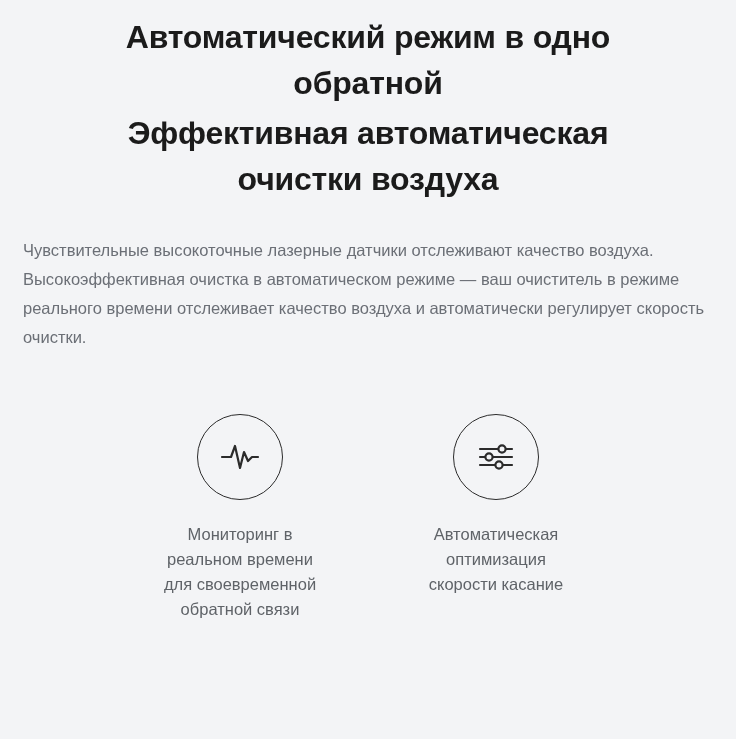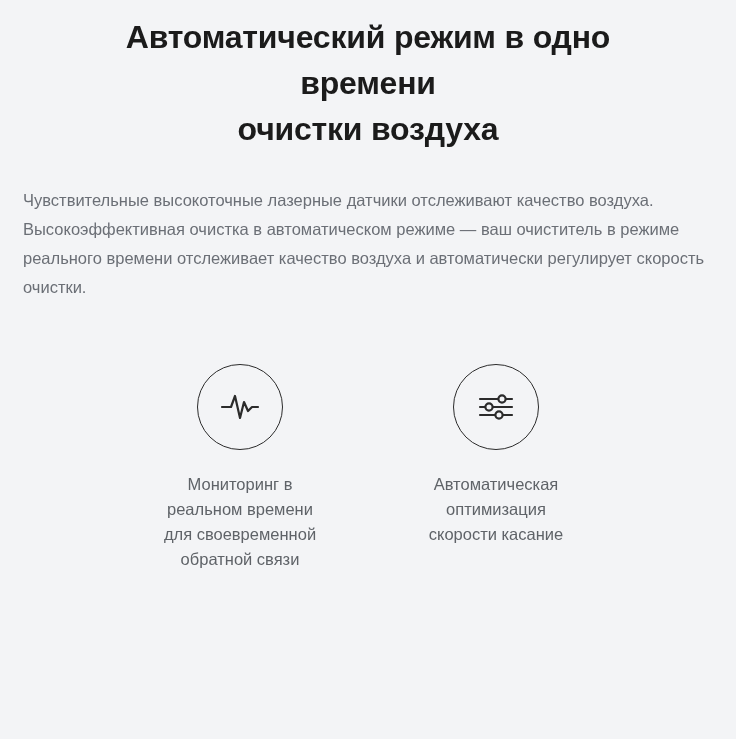--- a/index.html
+++ b/index.html
@@ -80,21 +80,22 @@
     white-space: pre-line;
   }
 </style>
 </head>
 <body>
 
 <div class="page">
 
   <h1 class="headline">
     <span class="line">Автоматический режим в одно</span>
-    <span class="line">времени</span>
+    <span class="line">обратной</span>
+    <span class="line subhead-block">Эффективная автоматическая</span>
     <span class="line">очистки воздуха</span>
   </h1>
 
   <p class="description">Чувствительные высокоточные лазерные датчики отслеживают качество воздуха. Высокоэффективная очистка в автоматическом режиме — ваш очиститель в режиме реального времени отслеживает качество воздуха и автоматически регулирует скорость очистки.</p>
 
   <div class="features">
 
     <div class="feature">
       <div class="icon-circle">
         <svg width="48" height="40" viewBox="0 0 48 40" aria-hidden="true">

